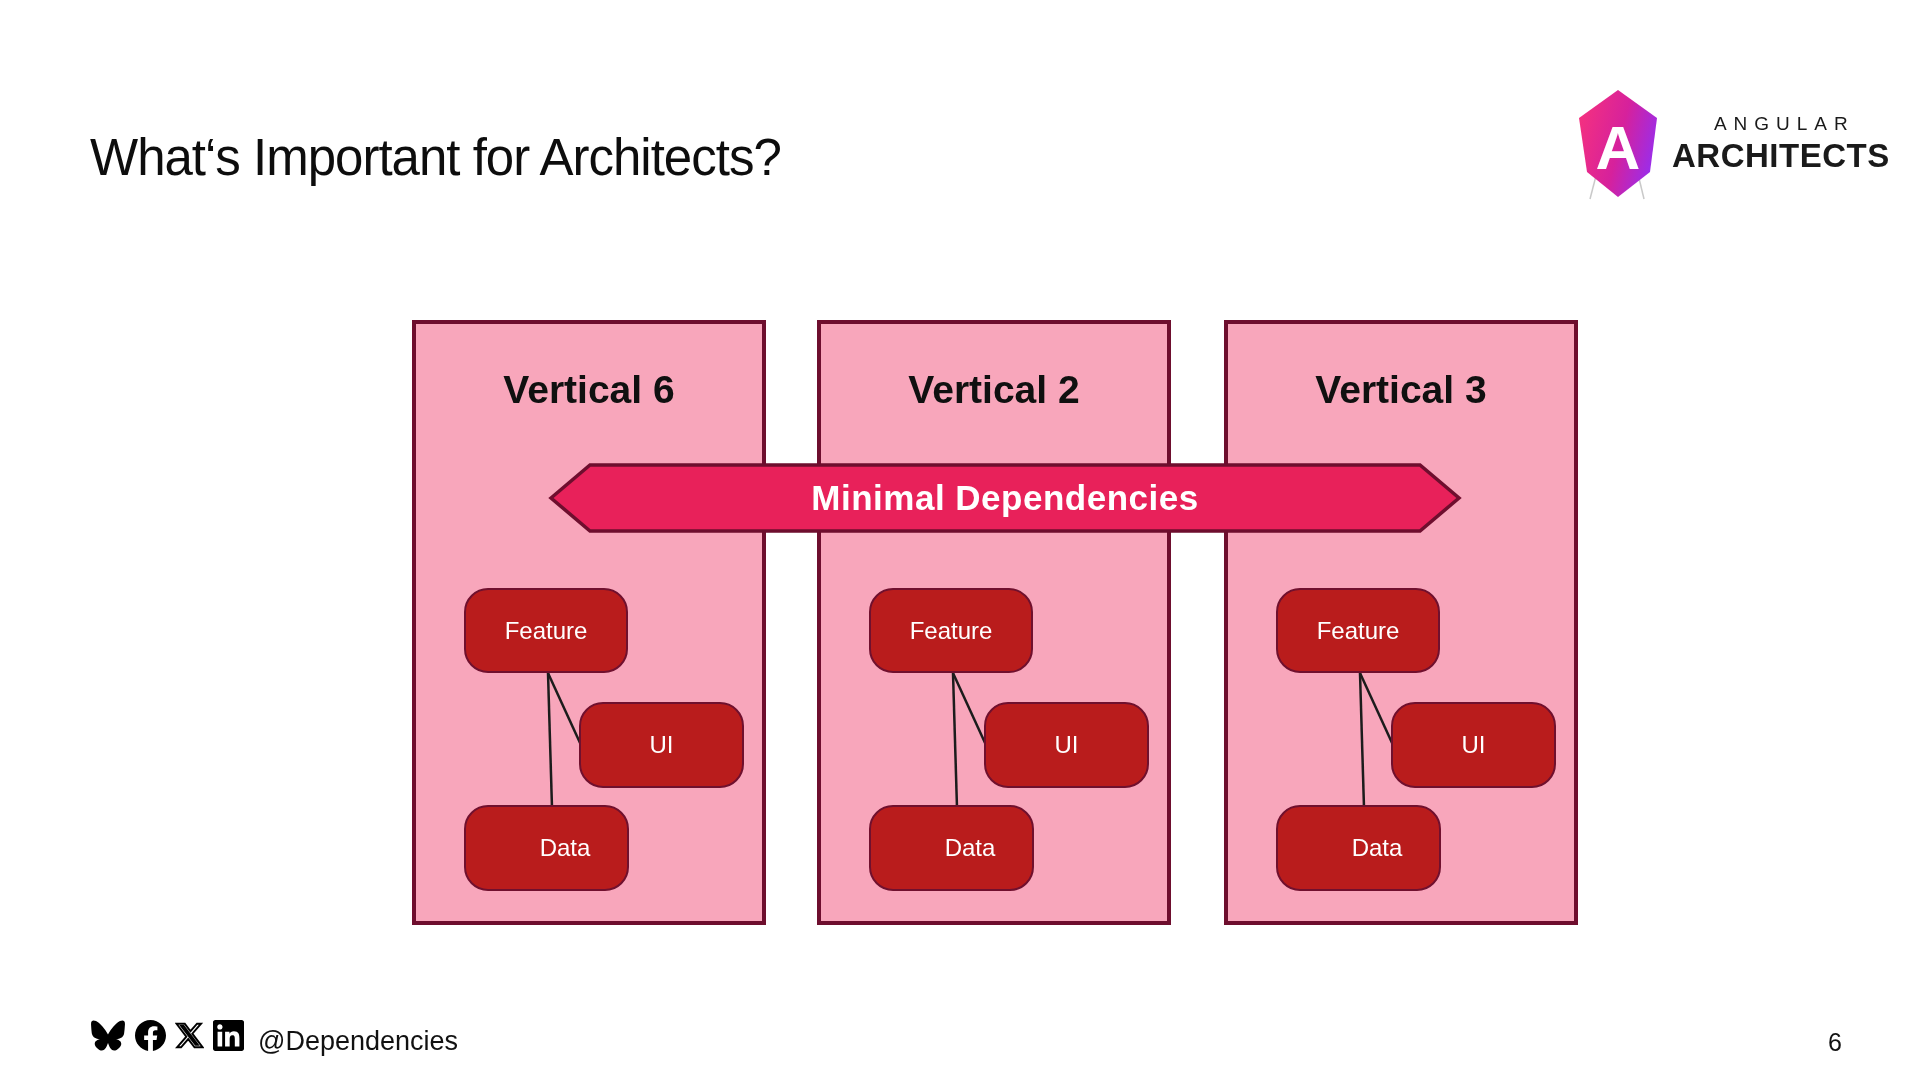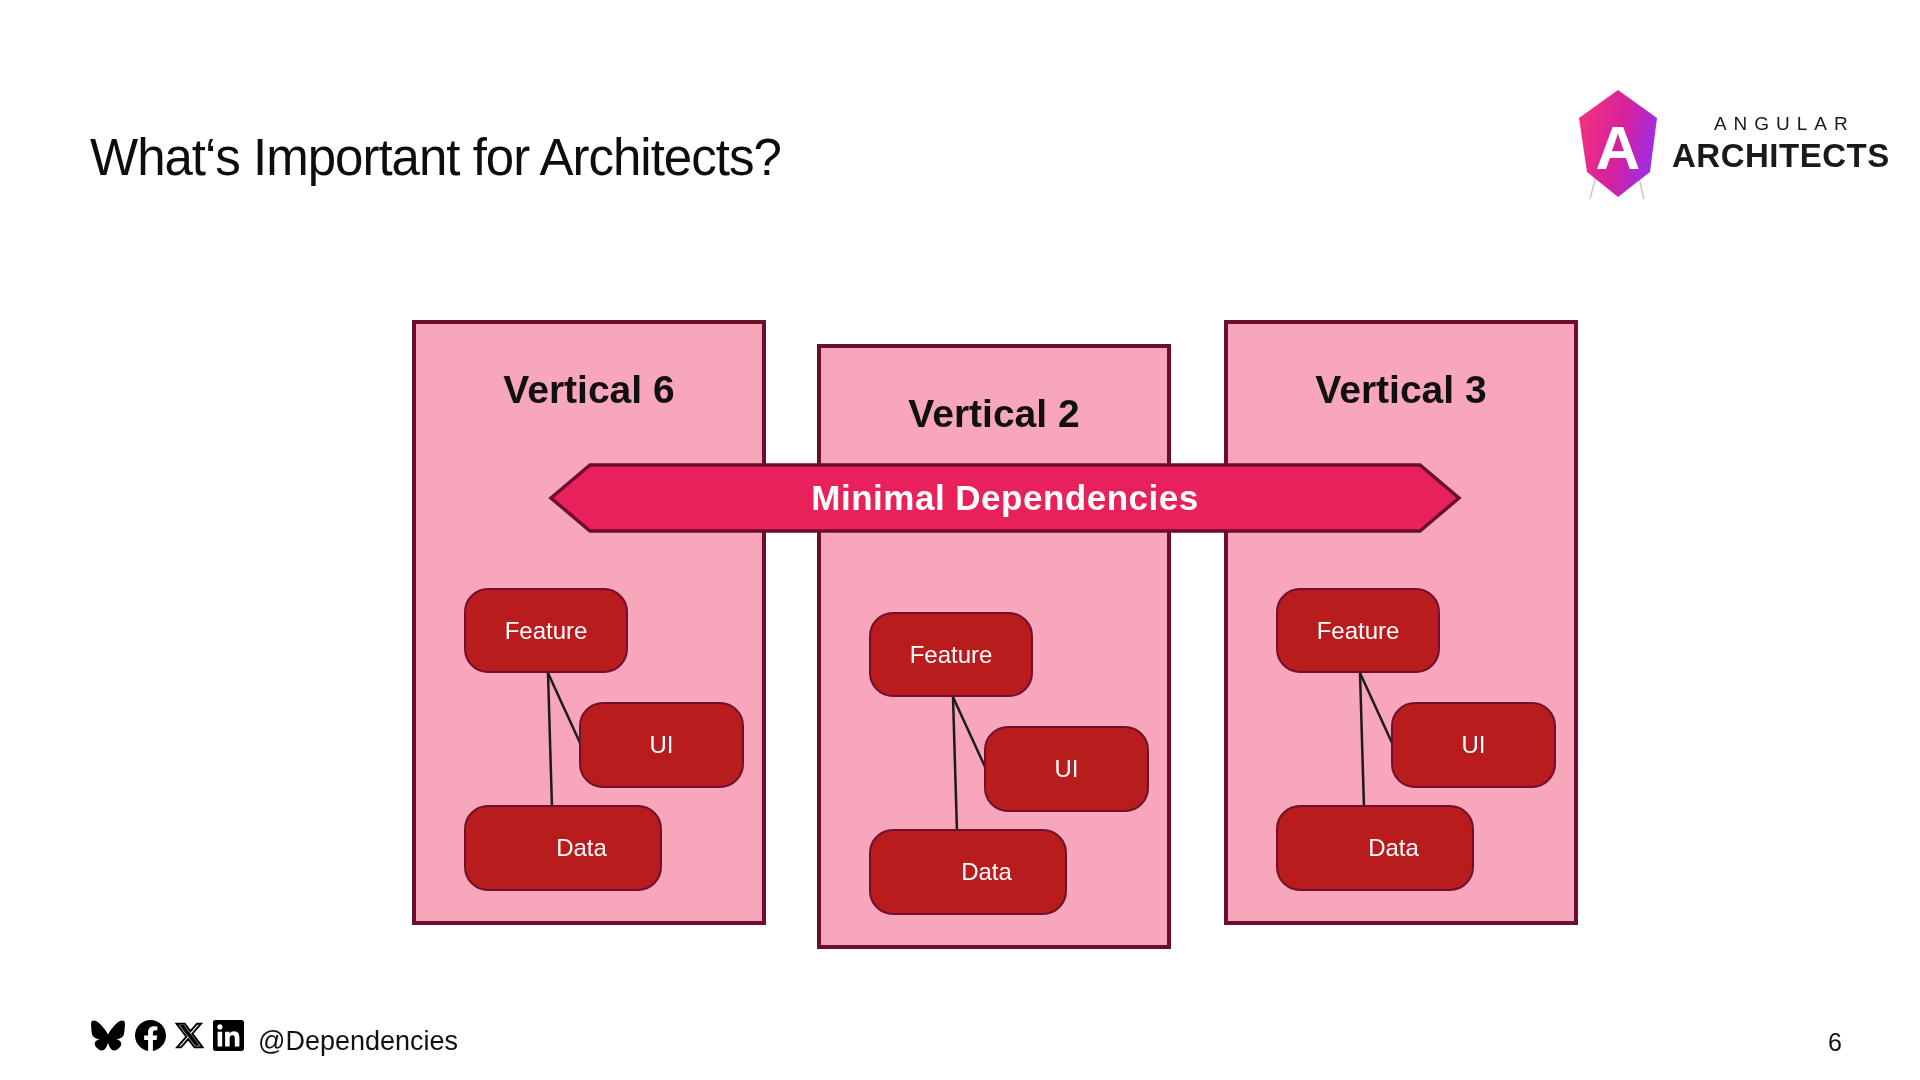--- a/index.html
+++ b/index.html
@@ -12,31 +12,31 @@
 
   
   .logo{position:absolute;left:1574px;top:88px;display:flex;align-items:center;gap:10px;}
   .logo-text{display:flex;flex-direction:column;align-items:center;}
   .brand-top{font-size:19px;font-weight:500;letter-spacing:7px;color:#1a1a1a;margin-right:-7px;}
   .brand-bottom{font-size:33px;font-weight:800;color:#1a1a1a;margin-top:2px;letter-spacing:0.5px;}
 
   
   .vertical{position:absolute;top:320px;width:354px;height:605px;background:#F8A6BB;
             border:4px solid #6E0E2E;box-sizing:border-box;}
-  .v1{left:412px;} .v2{left:817px;margin-top:24px;} .v3{left:1224px;}
+  .v1{left:412px;} .v2{left:817px;} .v3{left:1224px;}
   .vertical-title{position:absolute;top:44px;left:0;width:100%;text-align:center;
                   font-size:39px;font-weight:700;color:#101010;}
 
   
   .node{position:absolute;background:#b91c1c;border:2.5px solid #70102E;border-radius:24px;
         box-sizing:border-box;display:flex;align-items:center;justify-content:center;
         color:#ffffff;font-size:24px;z-index:3;}
   .node-feature{left:48px;top:264px;width:164px;height:85px;}
   .node-ui{left:163px;top:378px;width:165px;height:86px;}
-  .node-data{left:48px;top:481px;width:198px;height:86px;padding-left:37px;}
+  .node-data{left:48px;top:481px;width:165px;height:86px;padding-left:37px;}
 
   .connector{position:absolute;left:0;top:0;width:354px;height:605px;z-index:2;pointer-events:none;}
 
   
   .banner{position:absolute;left:548px;top:462px;width:914px;height:72px;z-index:6;}
   .banner svg{position:absolute;left:0;top:0;}
   .banner-label{position:absolute;left:0;top:0;width:100%;height:100%;display:flex;
                 align-items:center;justify-content:center;color:#ffffff;
                 font-size:35px;font-weight:700;letter-spacing:0.5px;}
 

